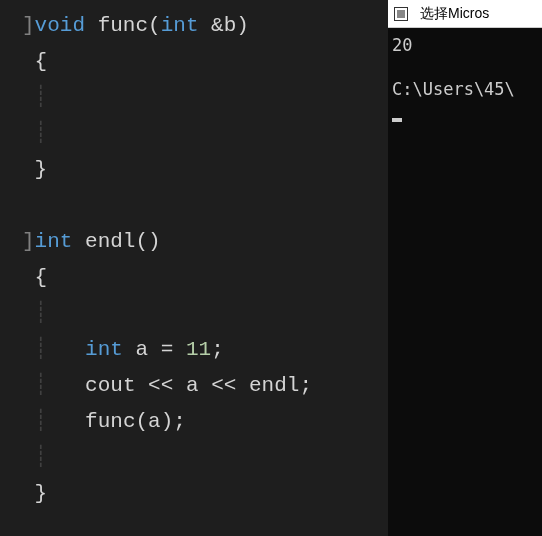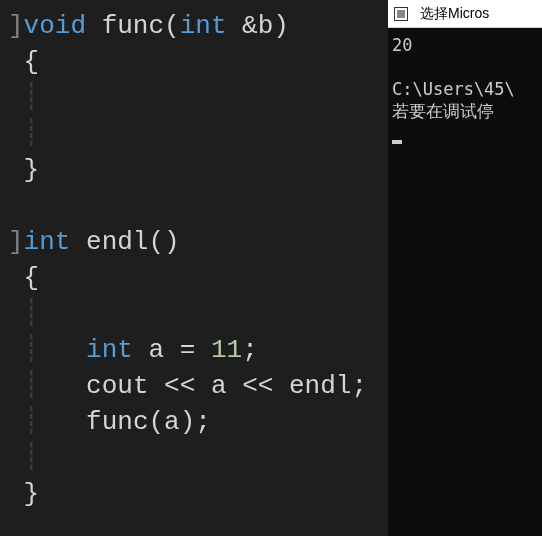--- a/index.html
+++ b/index.html
@@ -16,23 +16,23 @@
       display: flex;
     }
     .editor-pane {
       width: 388px;
       height: 536px;
       background: #1e1e1e;
       padding: 8px 0 0 0;
       position: relative;
     }
     .code-line {
-      font-size: 26px;
+      font-size: 21px;
       line-height: 36px;
-      padding-left: 8px;
+      padding-left: 22px;
       white-space: pre;
       color: #d4d4d4;
     }
     .kw { color: #569cd6; }
     .type { color: #569cd6; }
     .fn { color: #d4d4d4; }
     .op { color: #d4d4d4; }
     .var { color: #d4d4d4; }
     .num { color: #b5cea8; }
     .punct { color: #d4d4d4; }
@@ -115,16 +115,15 @@
 
 <div class="console-pane">
   <div class="console-title">
     <span class="console-icon"></span>
     <span>选择Micros</span>
   </div>
   <div class="console-body">
     <div class="console-line">20</div>
     <div class="console-line"> </div>
     <div class="console-line">C:\Users\45\</div>
-    <div class="console-line">若要在调试停</div>
     <div class="console-line"><span class="cursor"></span></div>
   </div>
 </div>
 
 </body></html>

